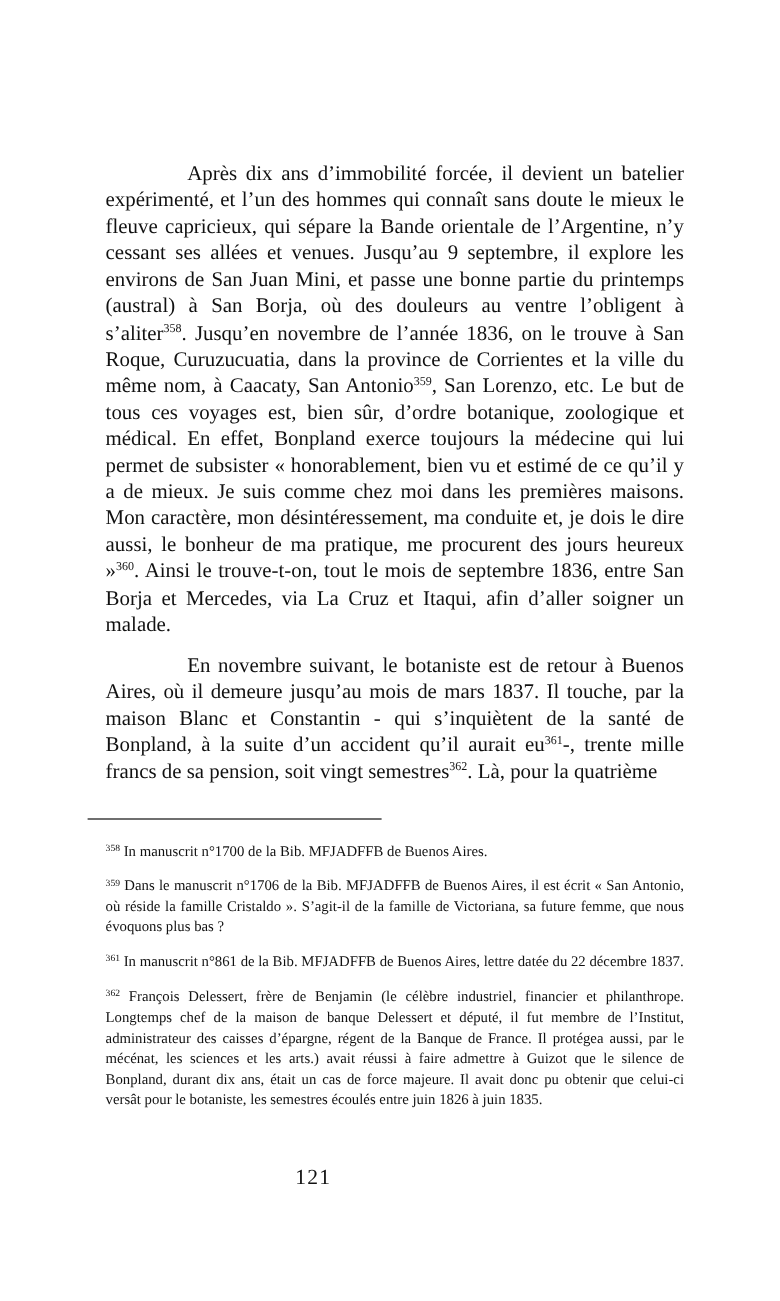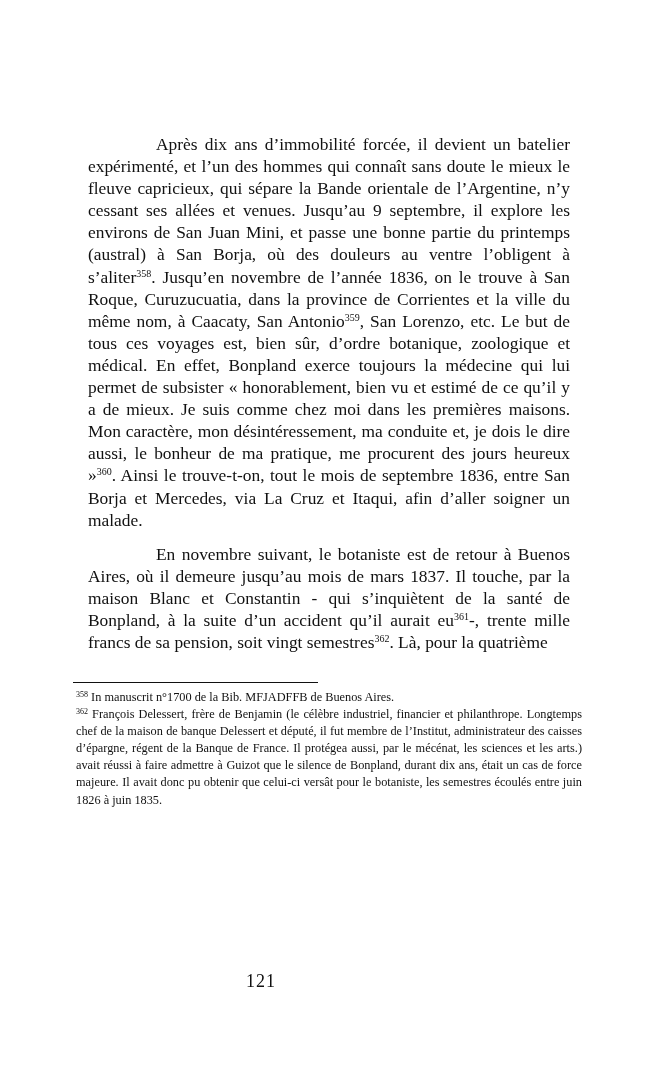--- a/index.html
+++ b/index.html
@@ -49,21 +49,21 @@
     .footnotes {
       position: absolute;
       left: 76px;
       top: 689px;
       width: 506px;
       font-size: 12.3px;
       line-height: 17.1px;
       text-align: justify;
     }
     .footnotes .fn {
-      margin: 0;
+      margin: 12px;
     }
     .footnotes sup {
       font-size: 8px;
       line-height: 0;
       vertical-align: 4px;
     }
     .footnotes em {
       font-style: italic;
     }
     .page-number {
@@ -87,18 +87,20 @@
     </p>
     <p>
       <span>En novembre suivant, le botaniste est de retour à Buenos Aires, où il demeure jusqu’au mois de mars 1837. Il touche, par la maison Blanc et Constantin - qui s’inquiètent de la santé de Bonpland, à la suite d’un accident qu’il aurait eu</span><sup class="fnref">361</sup><span>-, trente mille francs de sa pension, soit vingt semestres</span><sup class="fnref">362</sup><span>. Là, pour la quatrième</span>
     </p>
   </div>
 
   <div class="fn-rule"></div>
 
   <div class="footnotes">
     <p class="fn"><sup>358</sup><span> In manuscrit n°1700 de la Bib. MFJADFFB de Buenos Aires.</span></p>
+    <p class="fn"><sup>359</sup><span> Dans le manuscrit n°1706 de la Bib. MFJADFFB de Buenos Aires, il est écrit « San Antonio, où réside la famille Cristaldo ». S’agit-il de la famille de Victoriana, sa future femme, que nous évoquons plus bas ?</span></p>
+    <p class="fn"><sup>361</sup><span> In manuscrit n°861 de la Bib. MFJADFFB de Buenos Aires, lettre datée du 22 décembre 1837.</span></p>
     <p class="fn"><sup>362</sup><span> François Delessert, frère de Benjamin (le célèbre industriel, financier et philanthrope. Longtemps chef de la maison de banque Delessert et député, il fut membre de l’Institut, administrateur des caisses d’épargne, régent de la Banque de France. Il protégea aussi, par le mécénat, les sciences et les arts.) avait réussi à faire admettre à Guizot que le silence de Bonpland, durant dix ans, était un cas de force majeure. Il avait donc pu obtenir que celui-ci versât pour le botaniste, les semestres écoulés entre juin 1826 à juin 1835.</span></p>
   </div>
 
   <div class="page-number">121</div>
 
 </div>
 
 </body></html>

